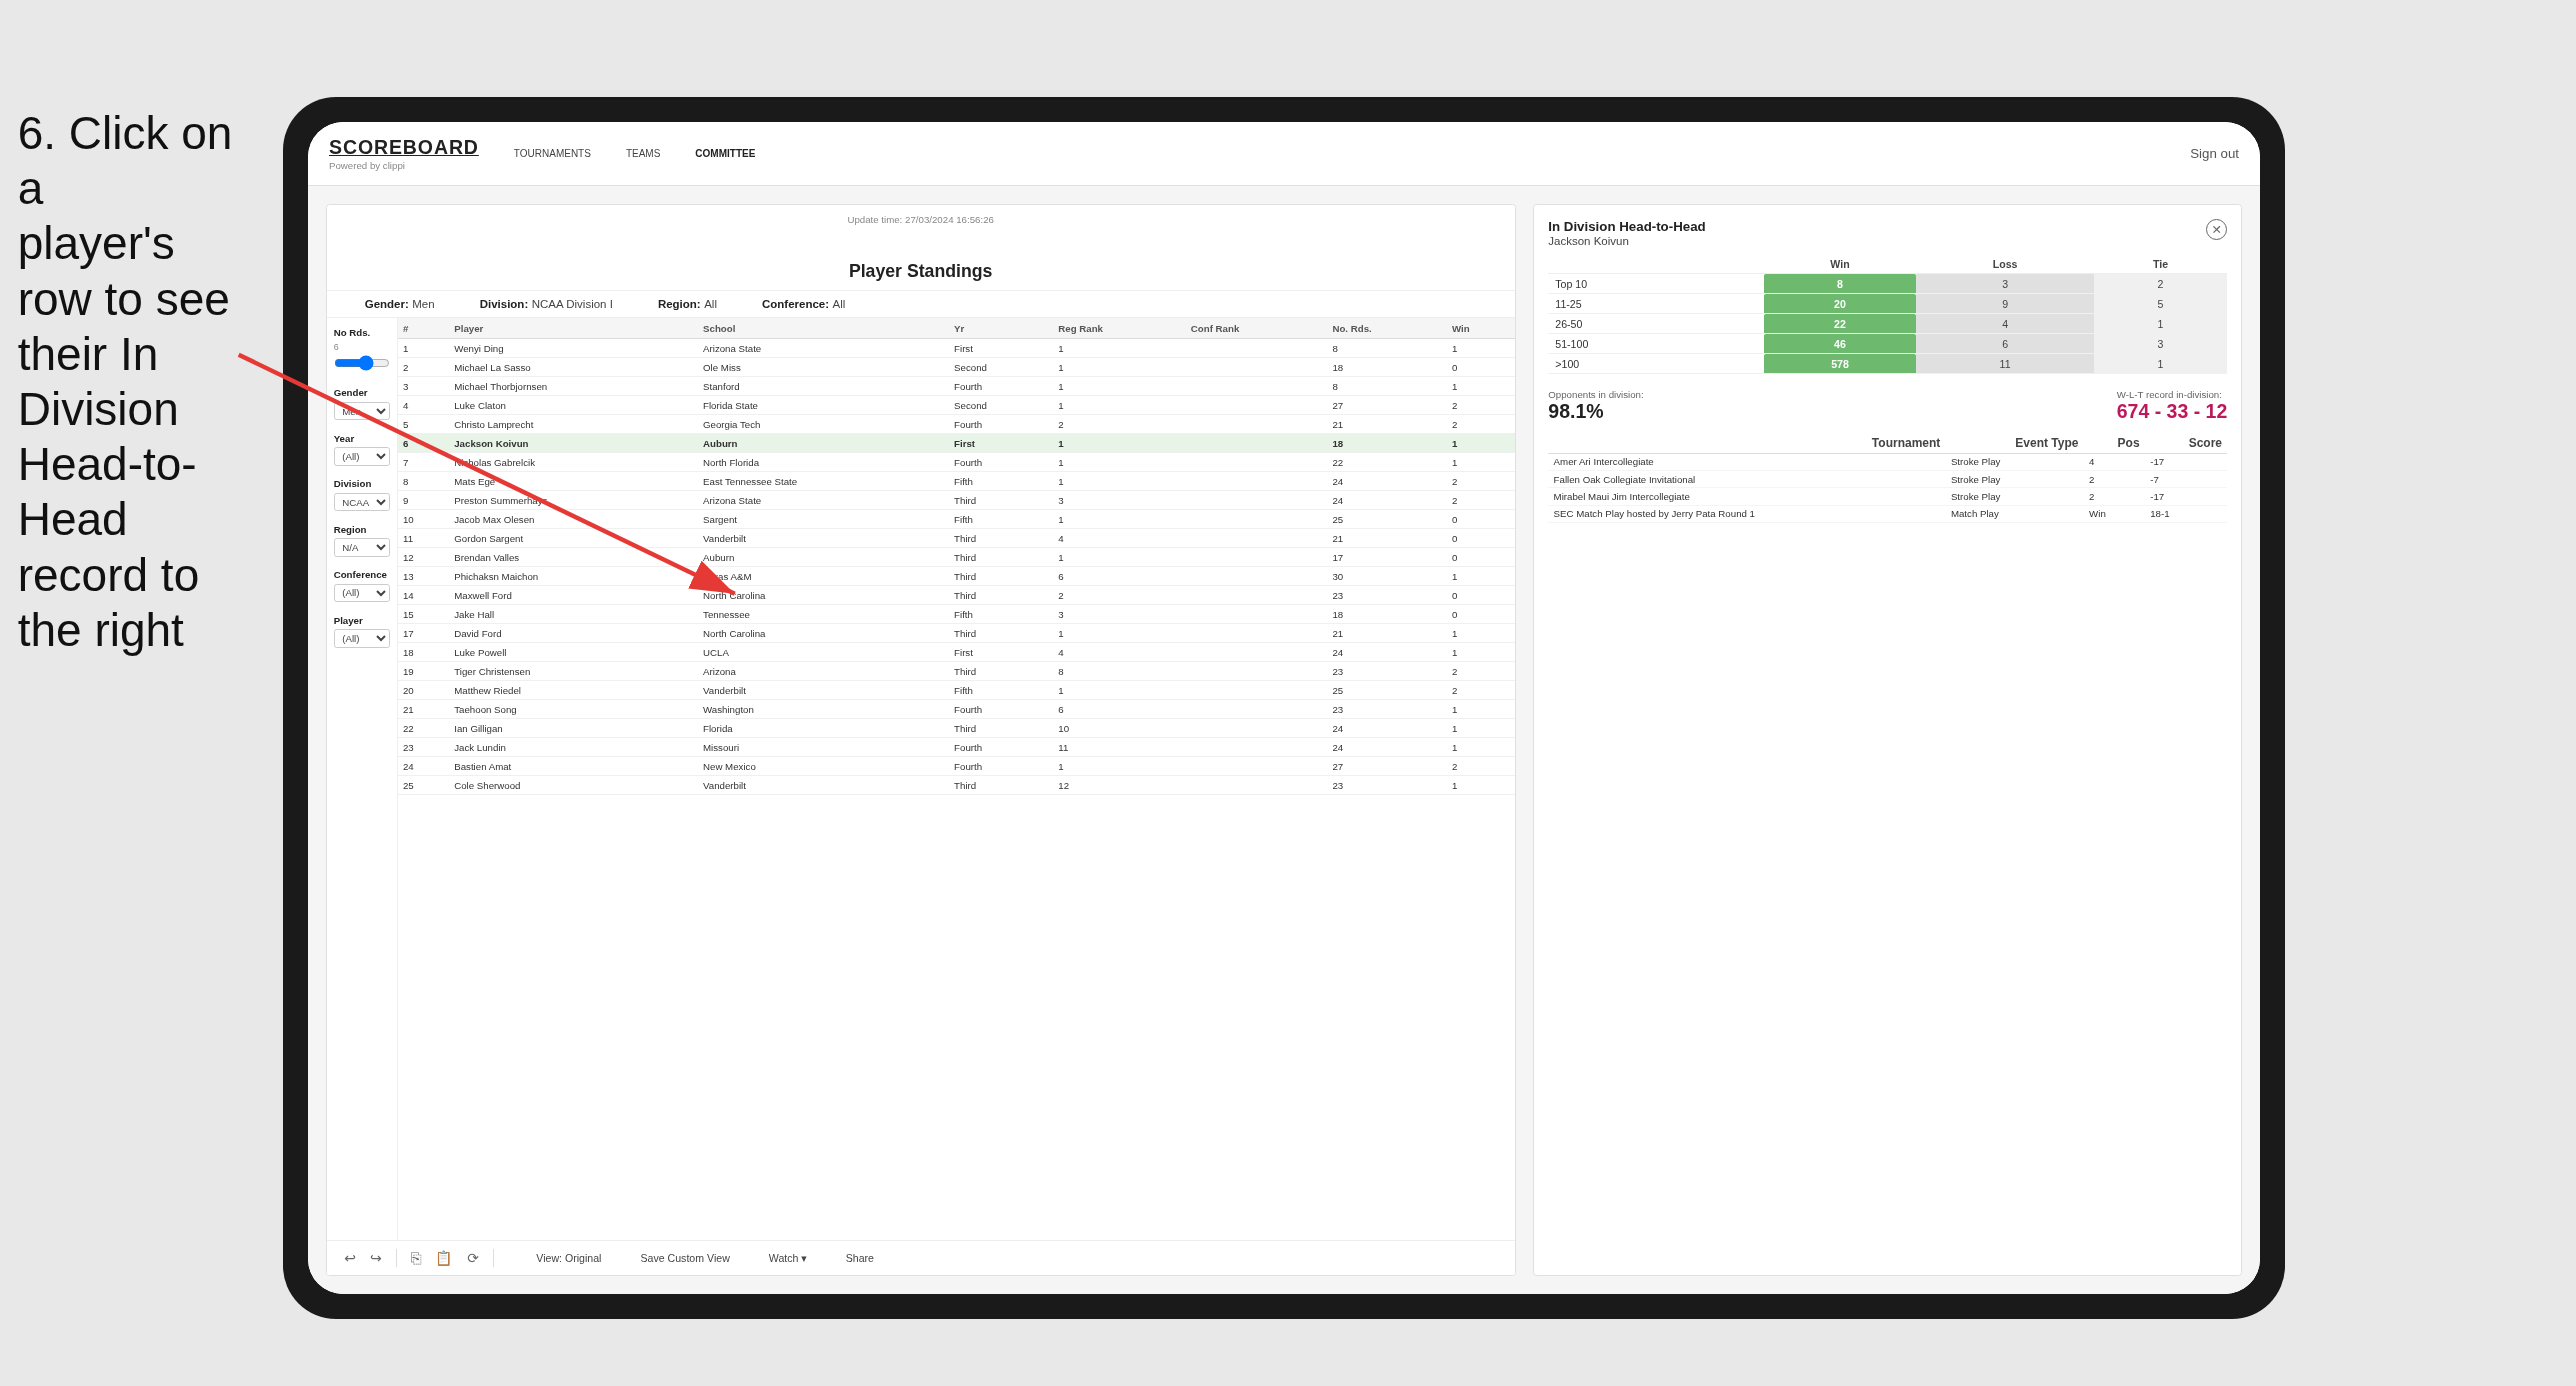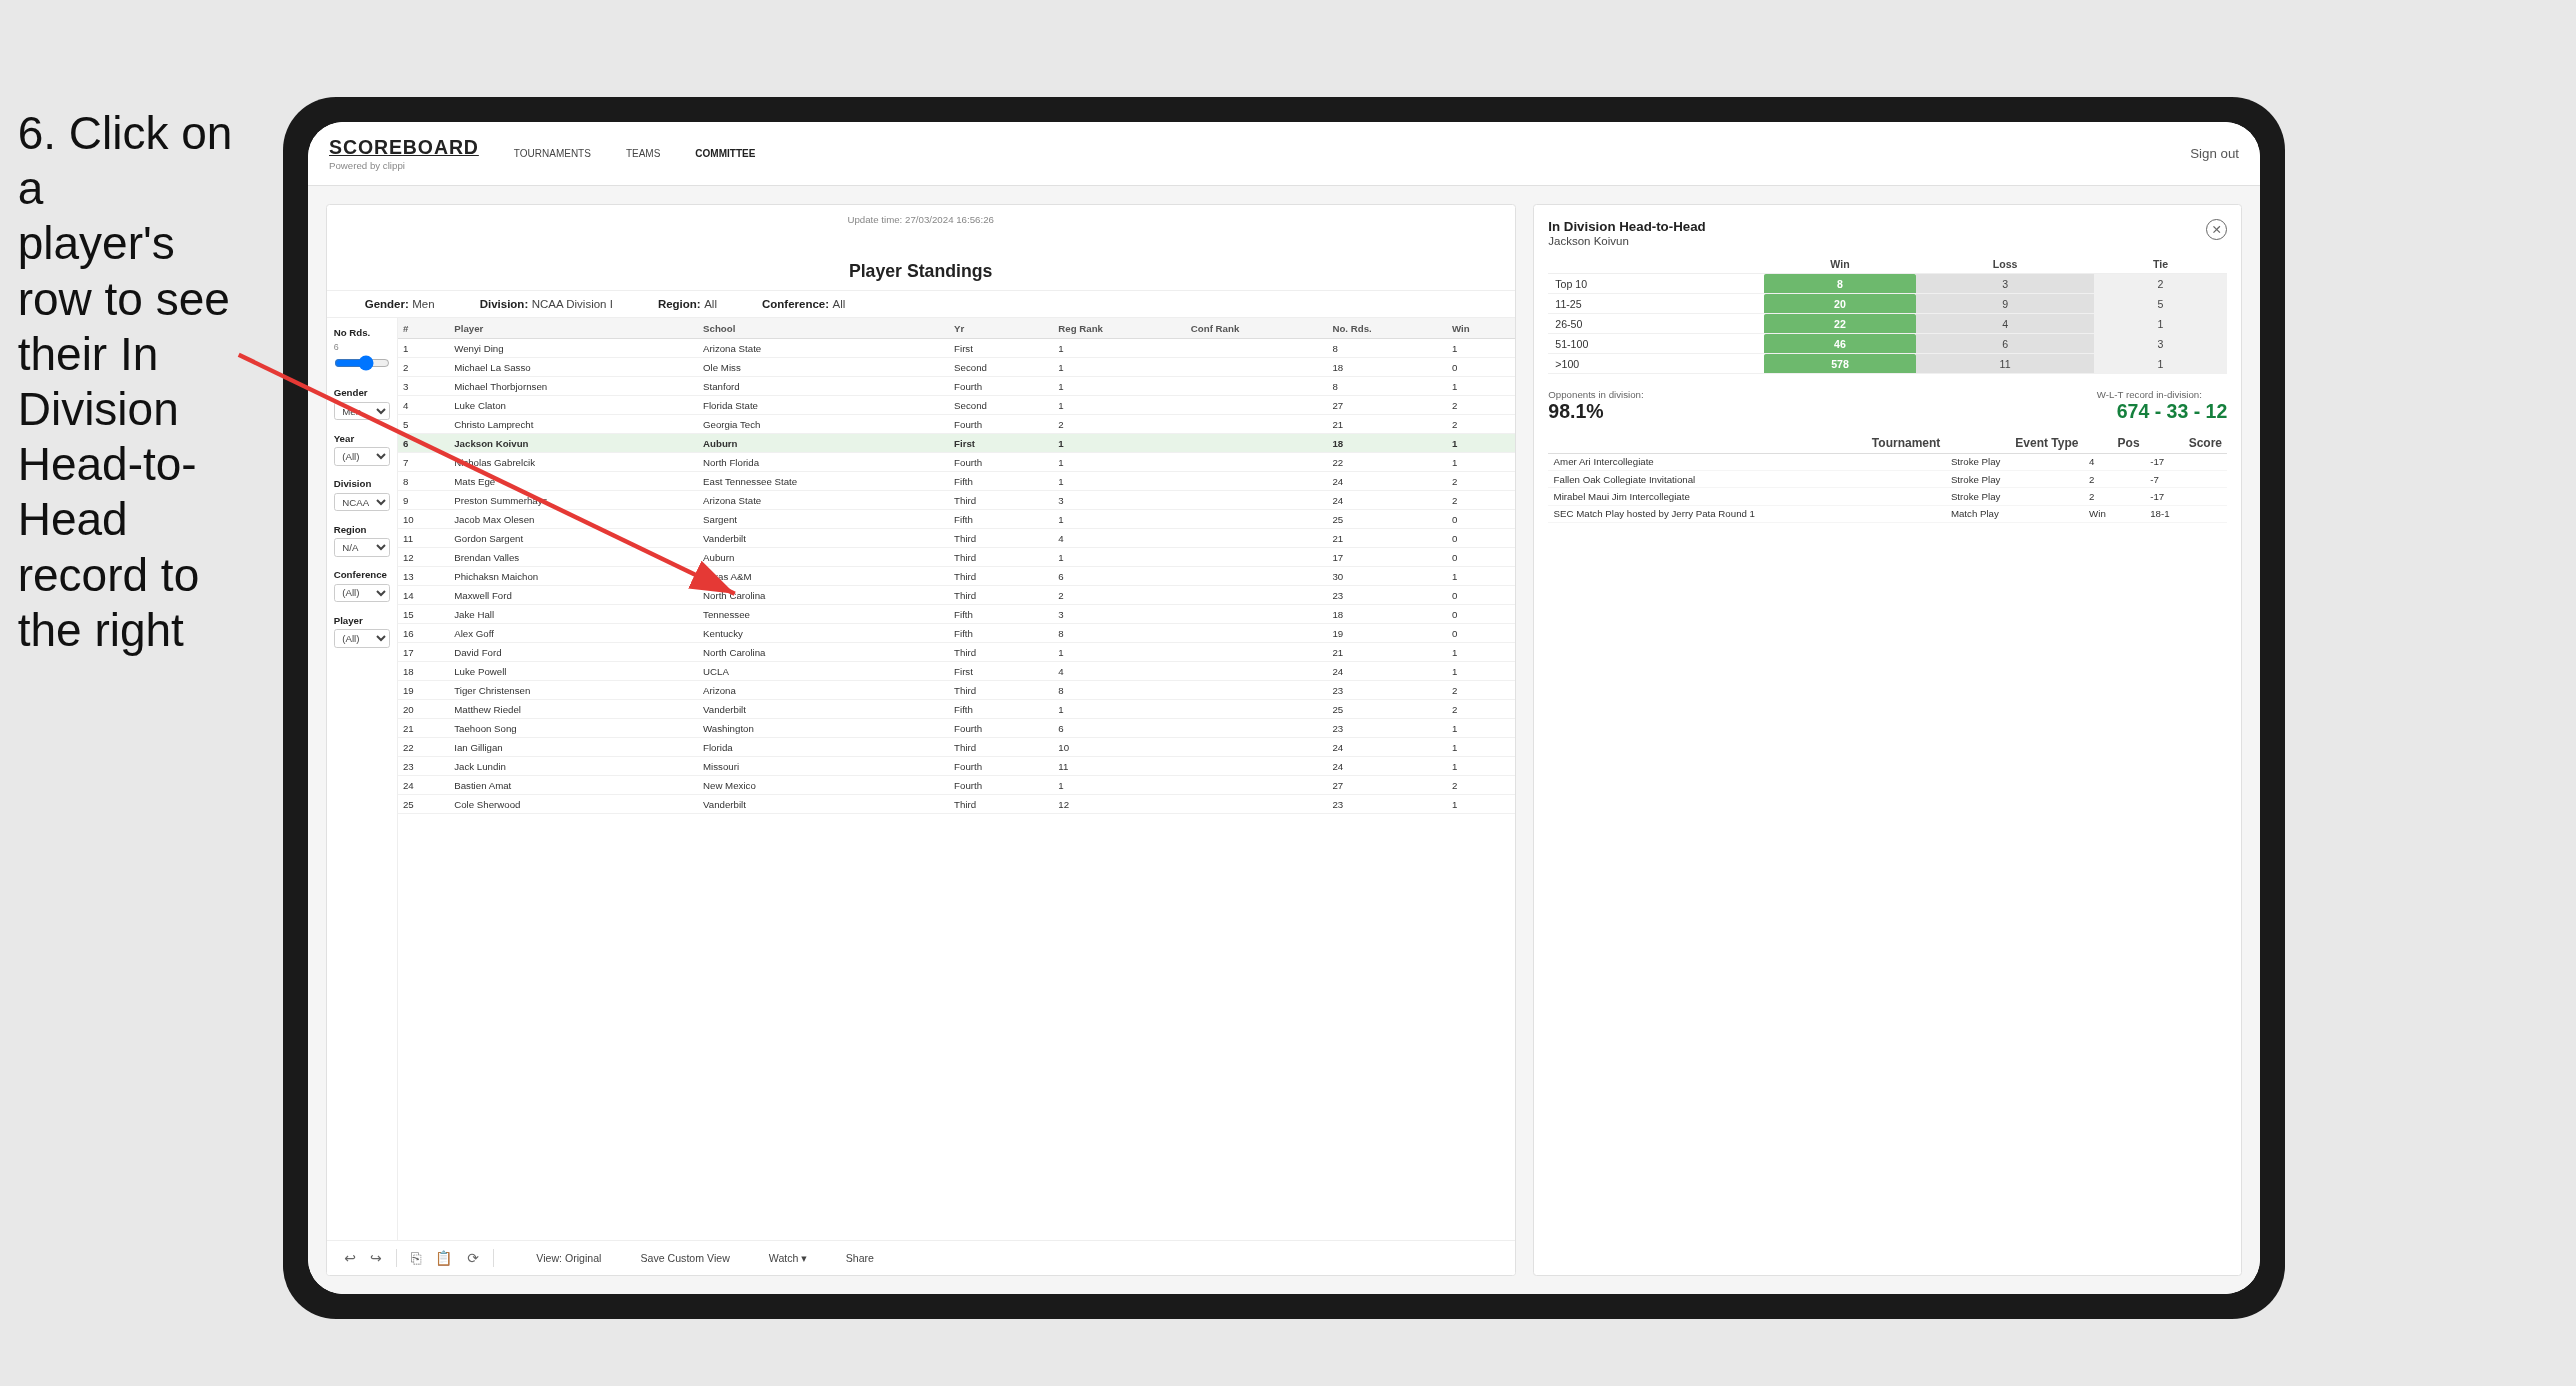--- a/index.html
+++ b/index.html
@@ -439,22 +439,21 @@
 
     .h2h-pct {
       font-size: 19.5px;
       font-weight: 700;
       color: #222;
     }
 
     .h2h-record {
       font-size: 19.5px;
       font-weight: 700;
-      color: #15803d;
-      margin-left: 20px;
+      color: #be185d;
     }
 
     
     .tournament-table {
       width: 100%;
       border-collapse: collapse;
       font-size: 9.7px;
     }
 
     .tournament-table th {
@@ -754,30 +753,20 @@
     <td>15</td>
     <td>Jake Hall</td>
     <td>Tennessee</td>
     <td>Fifth</td>
     <td>3</td>
     <td></td>
     <td>18</td>
     <td>0</td>
   </tr>
                     <tr>
-    <td>16</td>
-    <td>Alex Goff</td>
-    <td>Kentucky</td>
-    <td>Fifth</td>
-    <td>8</td>
-    <td></td>
-    <td>19</td>
-    <td>0</td>
-  </tr>
-                    <tr>
     <td>17</td>
     <td>David Ford</td>
     <td>North Carolina</td>
     <td>Third</td>
     <td>1</td>
     <td></td>
     <td>21</td>
     <td>1</td>
   </tr>
                     <tr>

